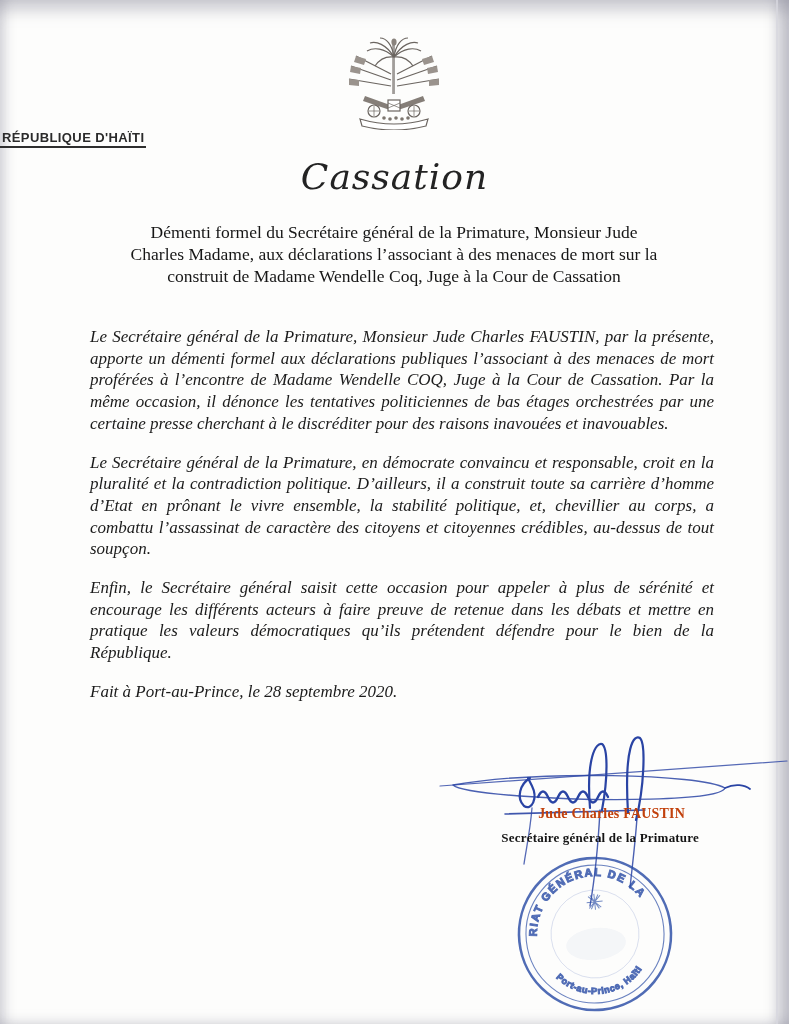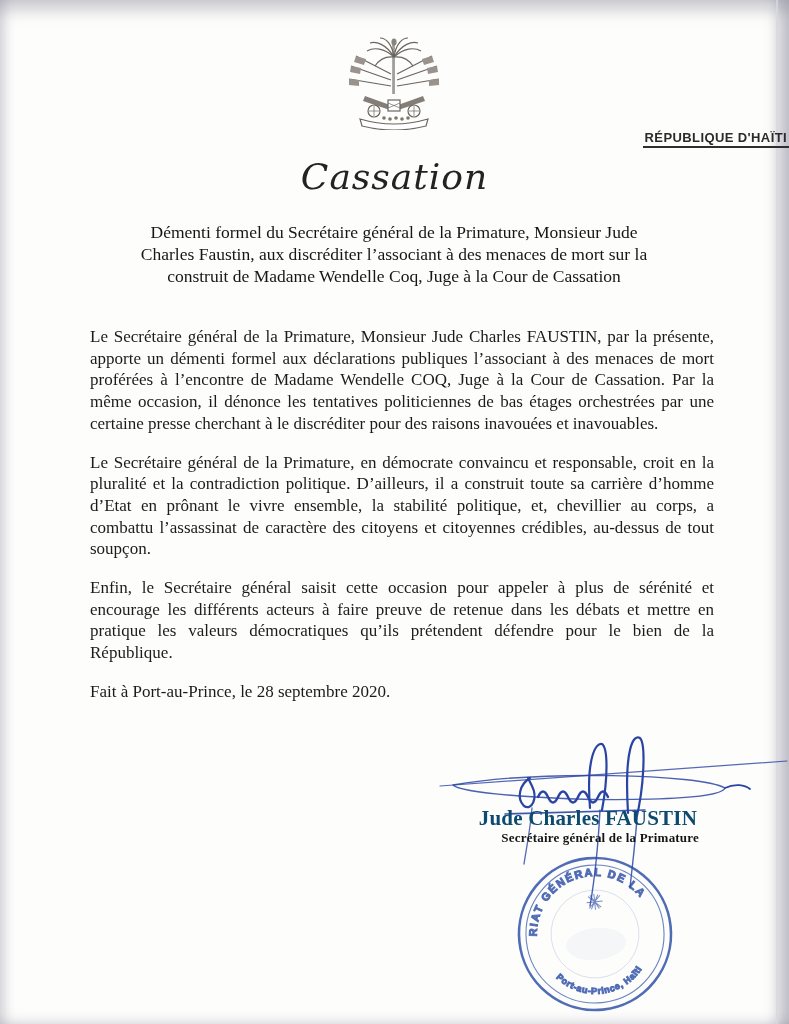--- a/index.html
+++ b/index.html
@@ -4,36 +4,36 @@
 <style>
   html,body{margin:0;padding:0;background:#cfcfd6;}
   .photo{position:relative;width:789px;height:1024px;background:#fdfdfc;overflow:hidden;
          font-family:"Liberation Serif", serif;
          box-shadow: inset 0 22px 16px -12px rgba(120,120,140,.38),
                      inset 14px 0 12px -9px rgba(120,120,140,.30),
                      inset -20px 0 14px -9px rgba(120,120,140,.45),
                      inset 0 -12px 12px -9px rgba(120,120,140,.22);}
   .edge-line{position:absolute;top:0;bottom:0;right:11px;width:2px;background:#d7d7df;opacity:.8;}
   .emblem{position:absolute;left:338px;top:36px;width:112px;height:94px;}
-  .republic{position:absolute;left:0;right:0;top:130px;text-align:right;
+  .republic{position:absolute;left:0;right:0;top:130px;text-align:left;
             font-family:"Liberation Sans", sans-serif;font-size:13px;font-weight:bold;
             letter-spacing:.4px;color:#2b2b2b;}
   .republic span{border-bottom:2px solid #2e2e2e;padding:0 2px 1px 2px;}
   .script-title{position:absolute;left:0;right:0;top:156px;text-align:center;
             font-family:"DejaVu Serif", serif;font-style:italic;font-size:36px;
             color:#232323;letter-spacing:1px;}
   .doc-title{position:absolute;left:64px;width:660px;top:222px;text-align:center;
             font-size:17.5px;font-weight:normal;color:#161616;line-height:21.8px;}
   .body-block{position:absolute;left:90px;top:326px;width:624px;font-size:17px;
-            line-height:21.7px;color:#1b1b1b;}
+            line-height:21.7px;color:#1b1b1b;font-style:italic;}
   .body-block p{margin:0 0 17px 0;text-align:justify;}
   .body-block .date{text-align:left;margin-top:6px;}
   .sig-svg{position:absolute;left:420px;top:728px;width:369px;height:200px;}
-  .sig-name{position:absolute;right:92px;top:806px;font-size:21px;font-weight:bold;
-            color:#0c4a6e;letter-spacing:.2px;}
+  .sig-name{position:absolute;right:104px;top:806px;font-size:14px;font-weight:bold;
+            color:#c2410c;letter-spacing:.2px;}
   .sig-role{position:absolute;right:90px;top:830px;font-size:13px;font-weight:bold;
             color:#141414;letter-spacing:.2px;}
   .stamp-svg{position:absolute;left:508px;top:850px;width:174px;height:168px;opacity:.82;}
   .stamp-text{font-family:"Liberation Sans", sans-serif;font-weight:bold;fill:#2b4da6;}
 </style>
 </head>
 <body>
 
 <div class="photo">
   <div class="edge-line"></div>
@@ -89,21 +89,21 @@
   </svg>
 
   <div class="republic">
     <span>RÉPUBLIQUE D'HAÏTI</span>
   </div>
 
   <div class="script-title">Cassation</div>
 
   <div class="doc-title">
     <div>Démenti formel du Secrétaire général de la Primature, Monsieur Jude</div>
-    <div>Charles Faustin, aux discréditer l’associant à des menaces de mort sur la</div>
+    <div>Charles Madame, aux déclarations l’associant à des menaces de mort sur la</div>
     <div>construit de Madame Wendelle Coq, Juge à la Cour de Cassation</div>
   </div>
 
   <div class="body-block">
     <p>Le Secrétaire général de la Primature, Monsieur Jude Charles FAUSTIN, par la présente, apporte un démenti formel aux déclarations publiques l’associant à des menaces de mort proférées à l’encontre de Madame Wendelle COQ, Juge à la Cour de Cassation. Par la même occasion, il dénonce les tentatives politiciennes de bas étages orchestrées par une certaine presse cherchant  à le discréditer pour des raisons inavouées et inavouables.</p>
     <p>Le Secrétaire général de la Primature, en démocrate convaincu et responsable, croit en la pluralité et la contradiction politique. D’ailleurs, il a construit toute sa carrière d’homme d’Etat en prônant le vivre ensemble, la stabilité politique, et, chevillier au corps, a combattu l’assassinat de caractère des citoyens et citoyennes crédibles, au-dessus de tout soupçon.</p>
     <p>Enfin, le Secrétaire général saisit cette occasion pour appeler à plus de sérénité et encourage les différents acteurs à faire preuve de retenue dans les débats et mettre en pratique les valeurs démocratiques qu’ils prétendent défendre pour le bien de la République.</p>
     <p class="date">Fait à Port-au-Prince, le 28 septembre 2020.</p>
   </div>
 

